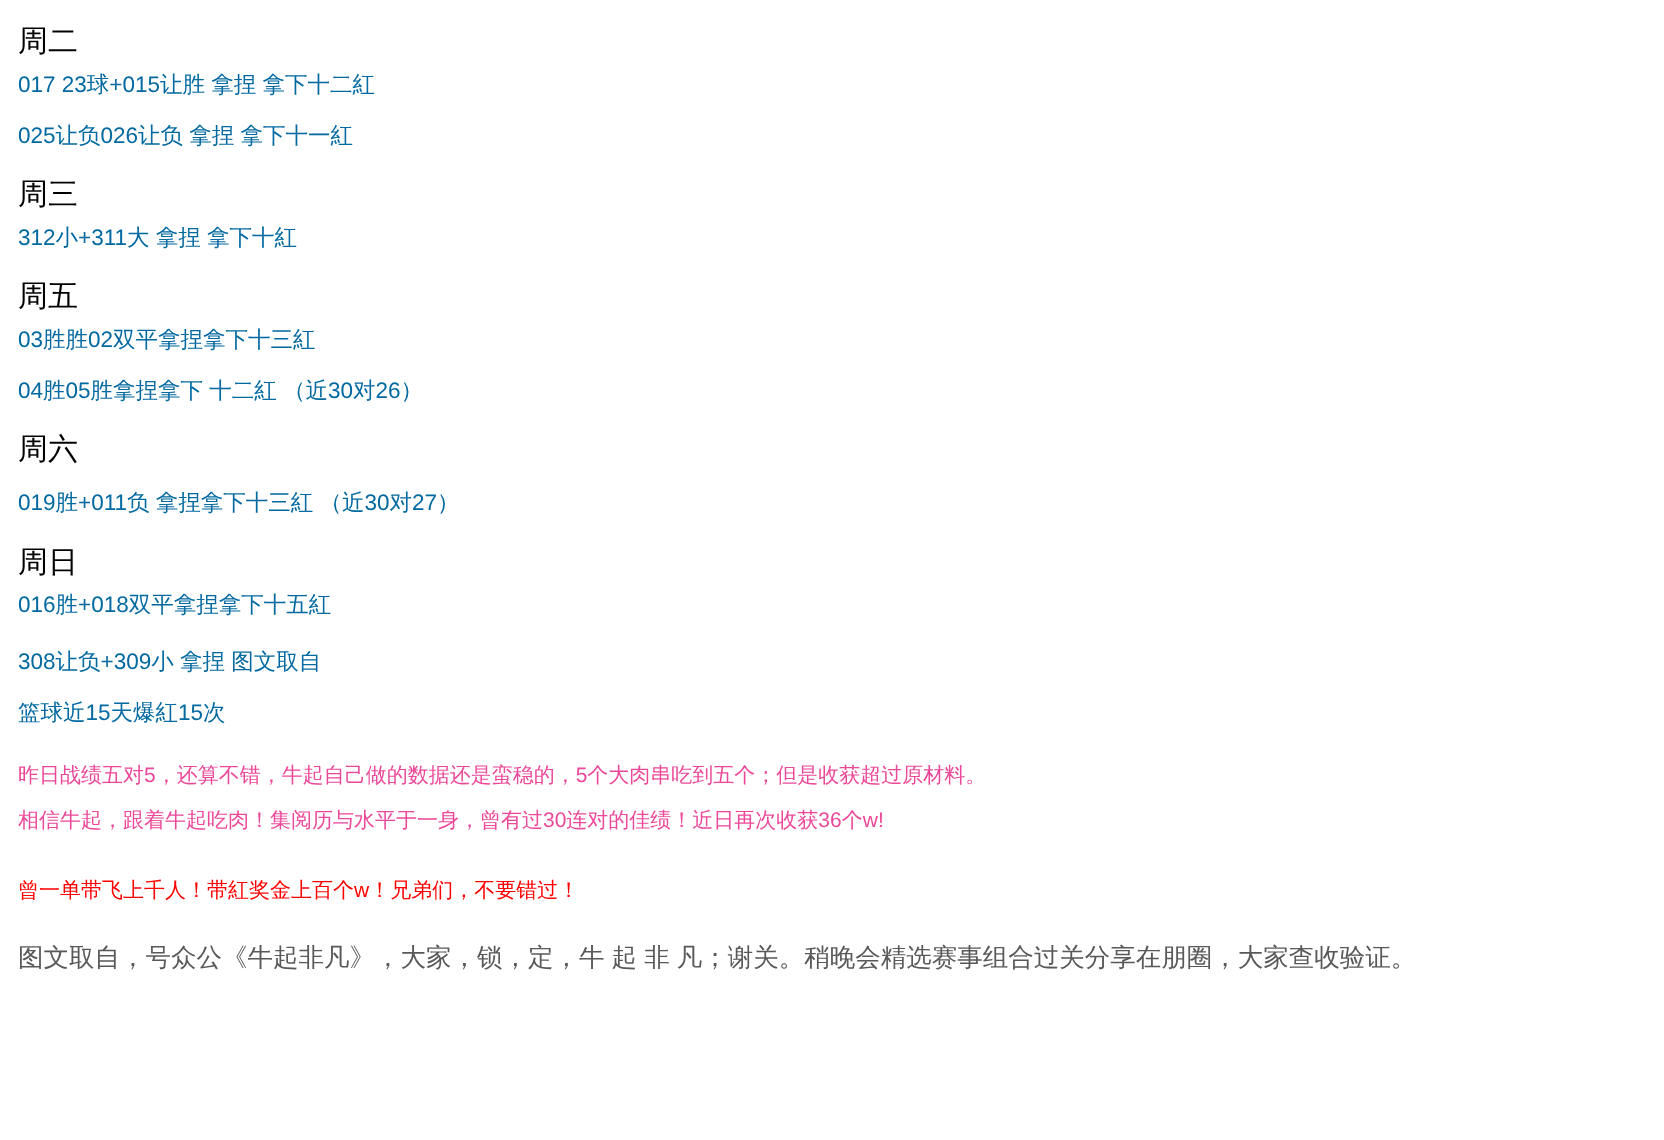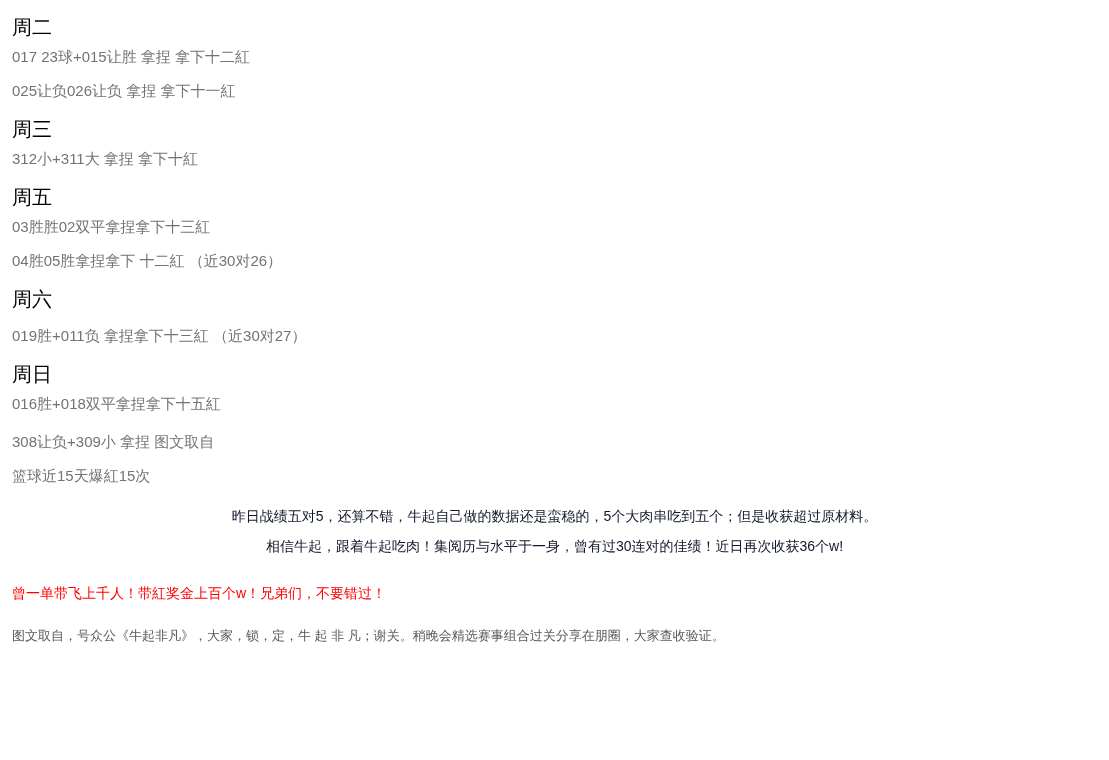--- a/index.html
+++ b/index.html
@@ -19,37 +19,36 @@
       color: #000000;
       font-size: 20px;
       margin: 6px 0 4px 0;
       font-weight: normal;
     }
     .match-line {
       margin: 3px 0;
       line-height: 1.6;
     }
     .blue {
-      color: #737373;
+      color: #0369a1;
     }
     .footer-text {
-      color: #0f172a;
+      color: #ec4899;
       font-size: 14px;
       margin: 6px 0;
       line-height: 1.7;
-      text-align: center;
     }
     .footer-red {
       color: #ff0000;
       font-size: 14px;
       margin: 16px 0;
     }
     .footer-gray {
       color: #595959;
-      font-size: 13px;
+      font-size: 17px;
       margin: 4px 0;
     }
     .spacer {
       height: 4px;
     }
   </style>
 </head>
 <body>
 
 <div>

